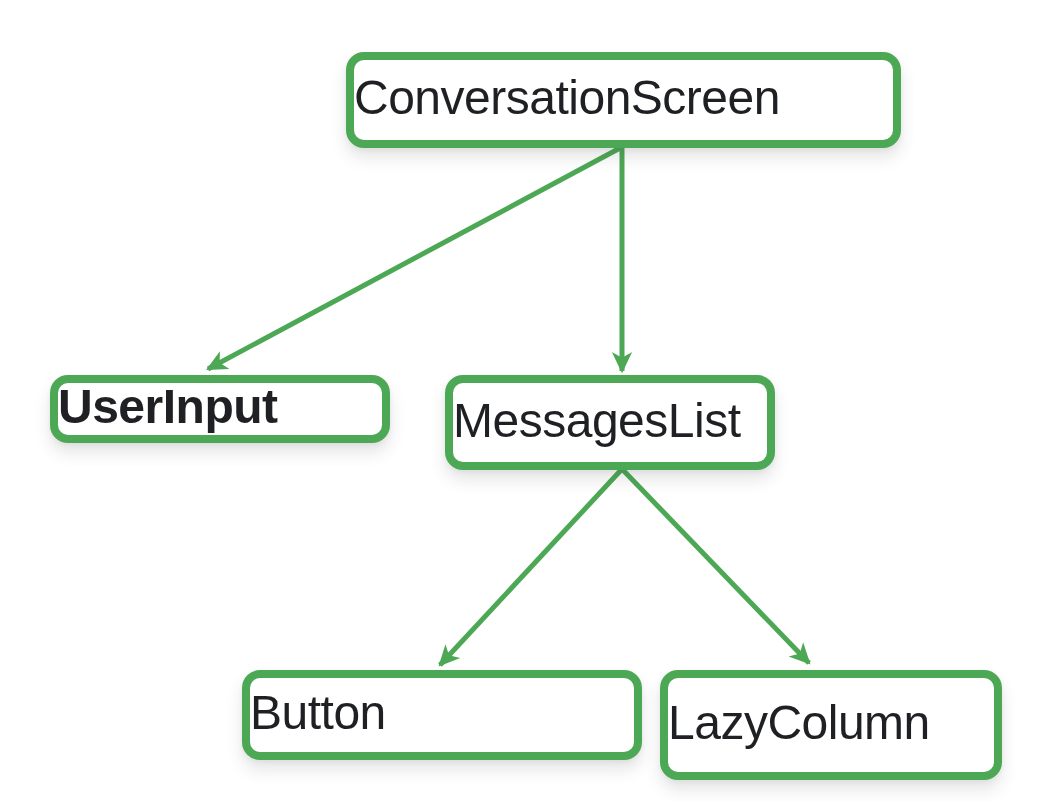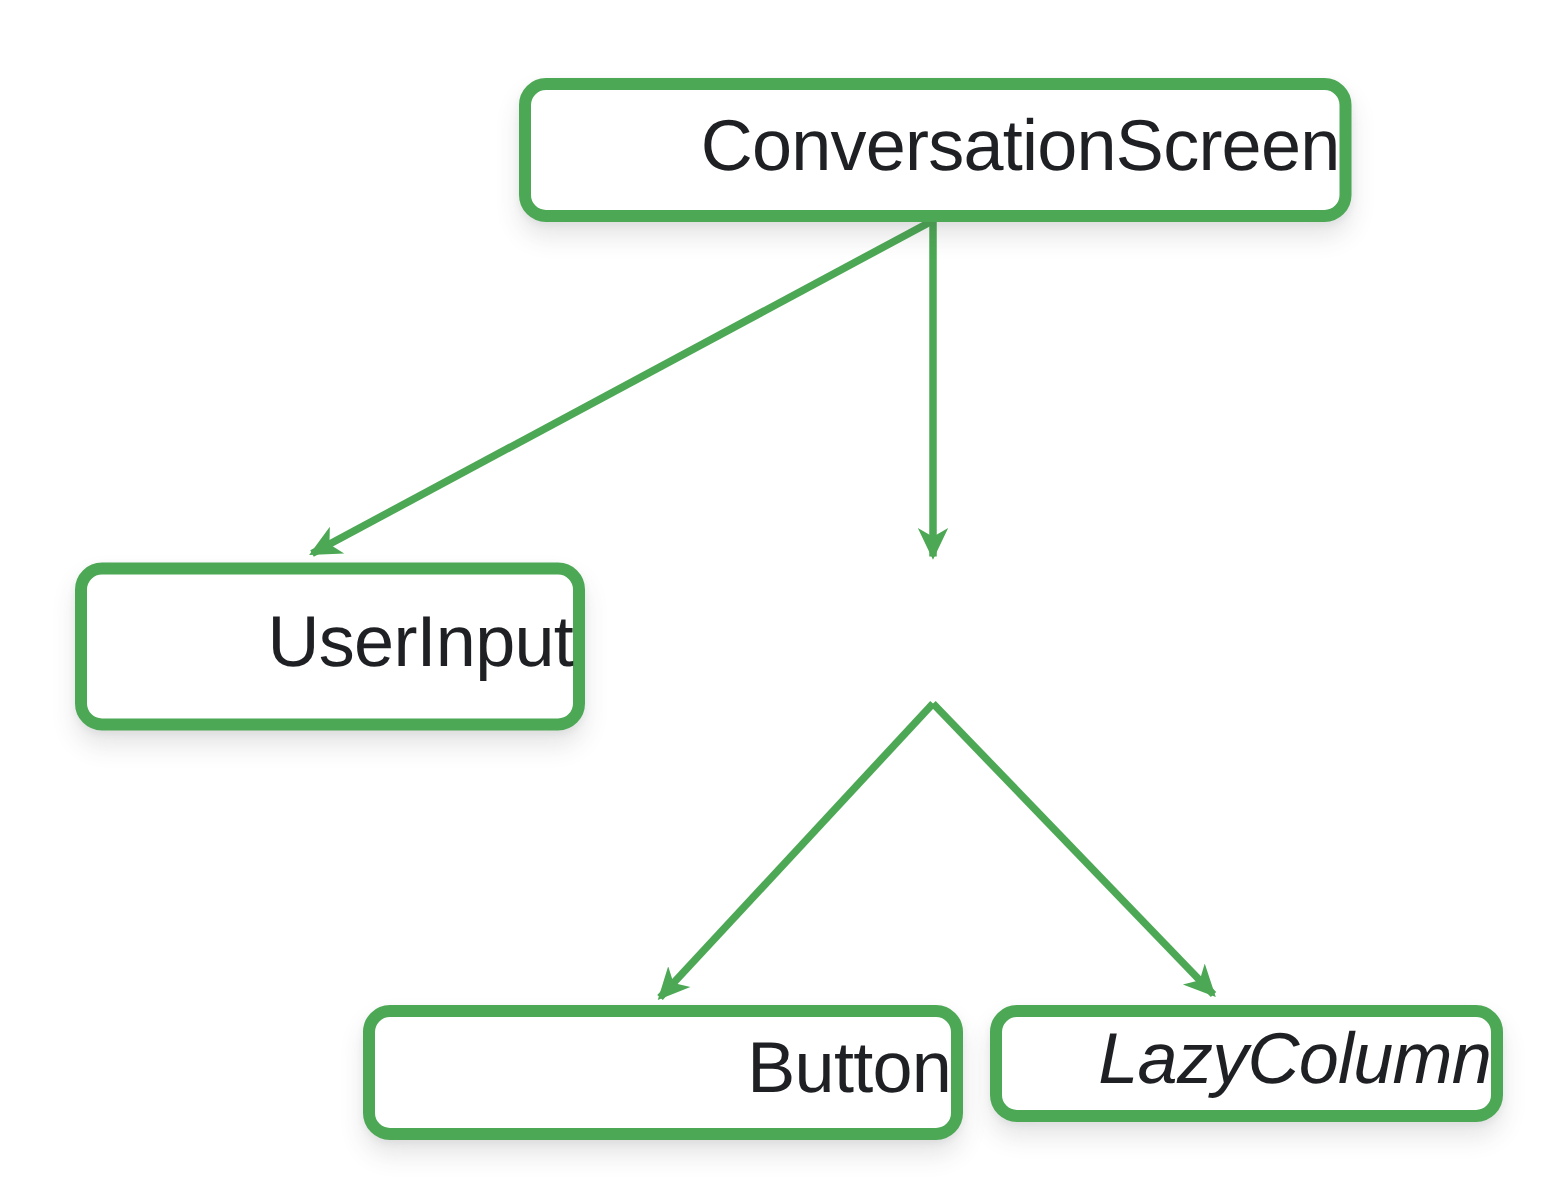--- a/index.html
+++ b/index.html
@@ -24,21 +24,21 @@
     pointer-events: none;
   }
   .node {
     position: absolute;
     box-sizing: border-box;
     background: var(--node-fill, #ffffff);
     border: 8px solid var(--accent, #4CA854);
     border-radius: 18px;
     display: flex;
     align-items: center;
-    justify-content: flex-end;
+    justify-content: flex-start;
     box-shadow: 0 10px 16px rgba(60, 64, 67, 0.13), 0 2px 5px rgba(60, 64, 67, 0.07);
   }
   .node-label {
     color: var(--text, #1f2023);
     font-size: 48px;
     letter-spacing: -0.5px;
     white-space: nowrap;
     line-height: 1;
     padding-bottom: 4px;
   }
@@ -56,23 +56,26 @@
     </defs>
   <line x1="622" y1="147" x2="208" y2="369" stroke="#4CA854" stroke-width="5" marker-end="url(#arrowhead)"></line>
       <line x1="622" y1="147" x2="622" y2="371" stroke="#4CA854" stroke-width="5" marker-end="url(#arrowhead)"></line>
       <line x1="622" y1="469" x2="440" y2="665" stroke="#4CA854" stroke-width="5" marker-end="url(#arrowhead)"></line>
       <line x1="622" y1="469" x2="809" y2="663" stroke="#4CA854" stroke-width="5" marker-end="url(#arrowhead)"></line>
     </svg>
 
   <div class="node" style="left: 346px; top: 52px; width: 555px; height: 96px;">
     <span class="node-label">ConversationScreen</span>
   </div>
-  <div class="node" style="left: 50px; top: 375px; width: 340px; height: 112px;">
+  <div class="node" style="left: 50px; top: 375px; width: 340px; height: 68px; font-weight: bold;">
     <span class="node-label">UserInput</span>
+  </div>
+  <div class="node" style="left: 445px; top: 375px; width: 330px; height: 95px;">
+    <span class="node-label">MessagesList</span>
   </div>
   <div class="node" style="left: 242px; top: 670px; width: 400px; height: 90px;">
     <span class="node-label">Button</span>
   </div>
-  <div class="node" style="left: 660px; top: 670px; width: 342px; height: 78px; font-style: italic;">
+  <div class="node" style="left: 660px; top: 670px; width: 342px; height: 110px;">
     <span class="node-label">LazyColumn</span>
   </div>
 
 </div>
 
 </body></html>

